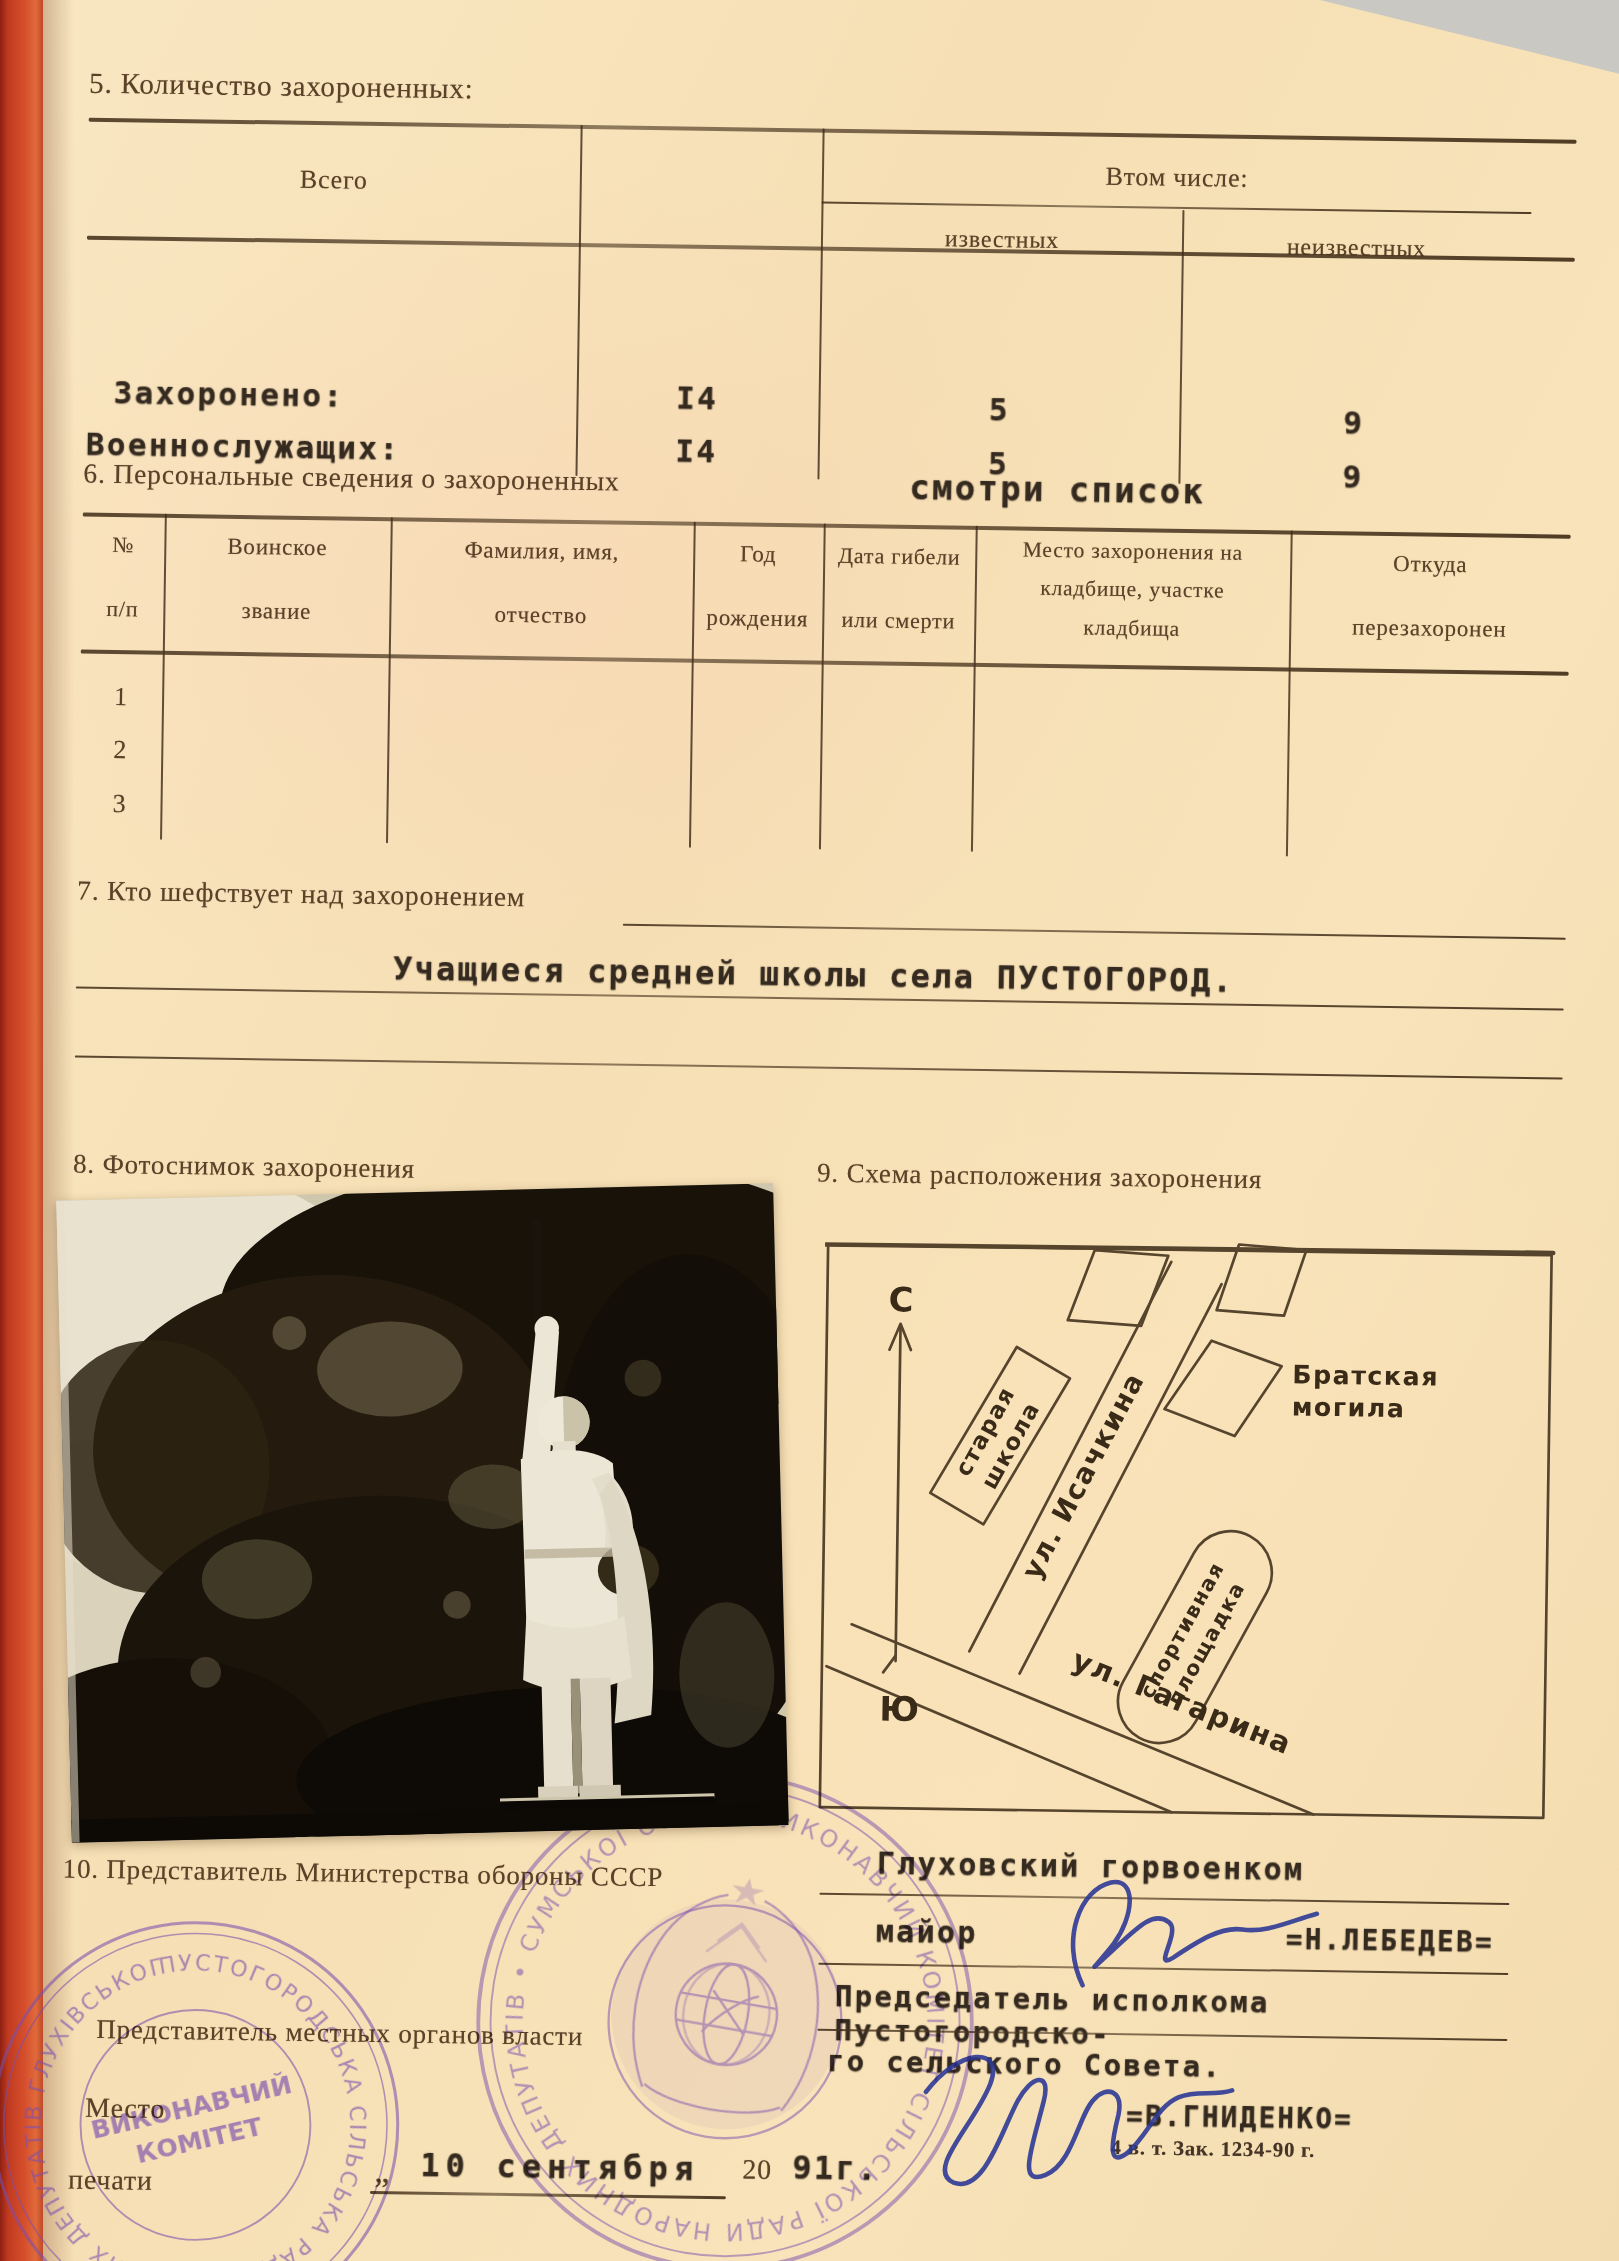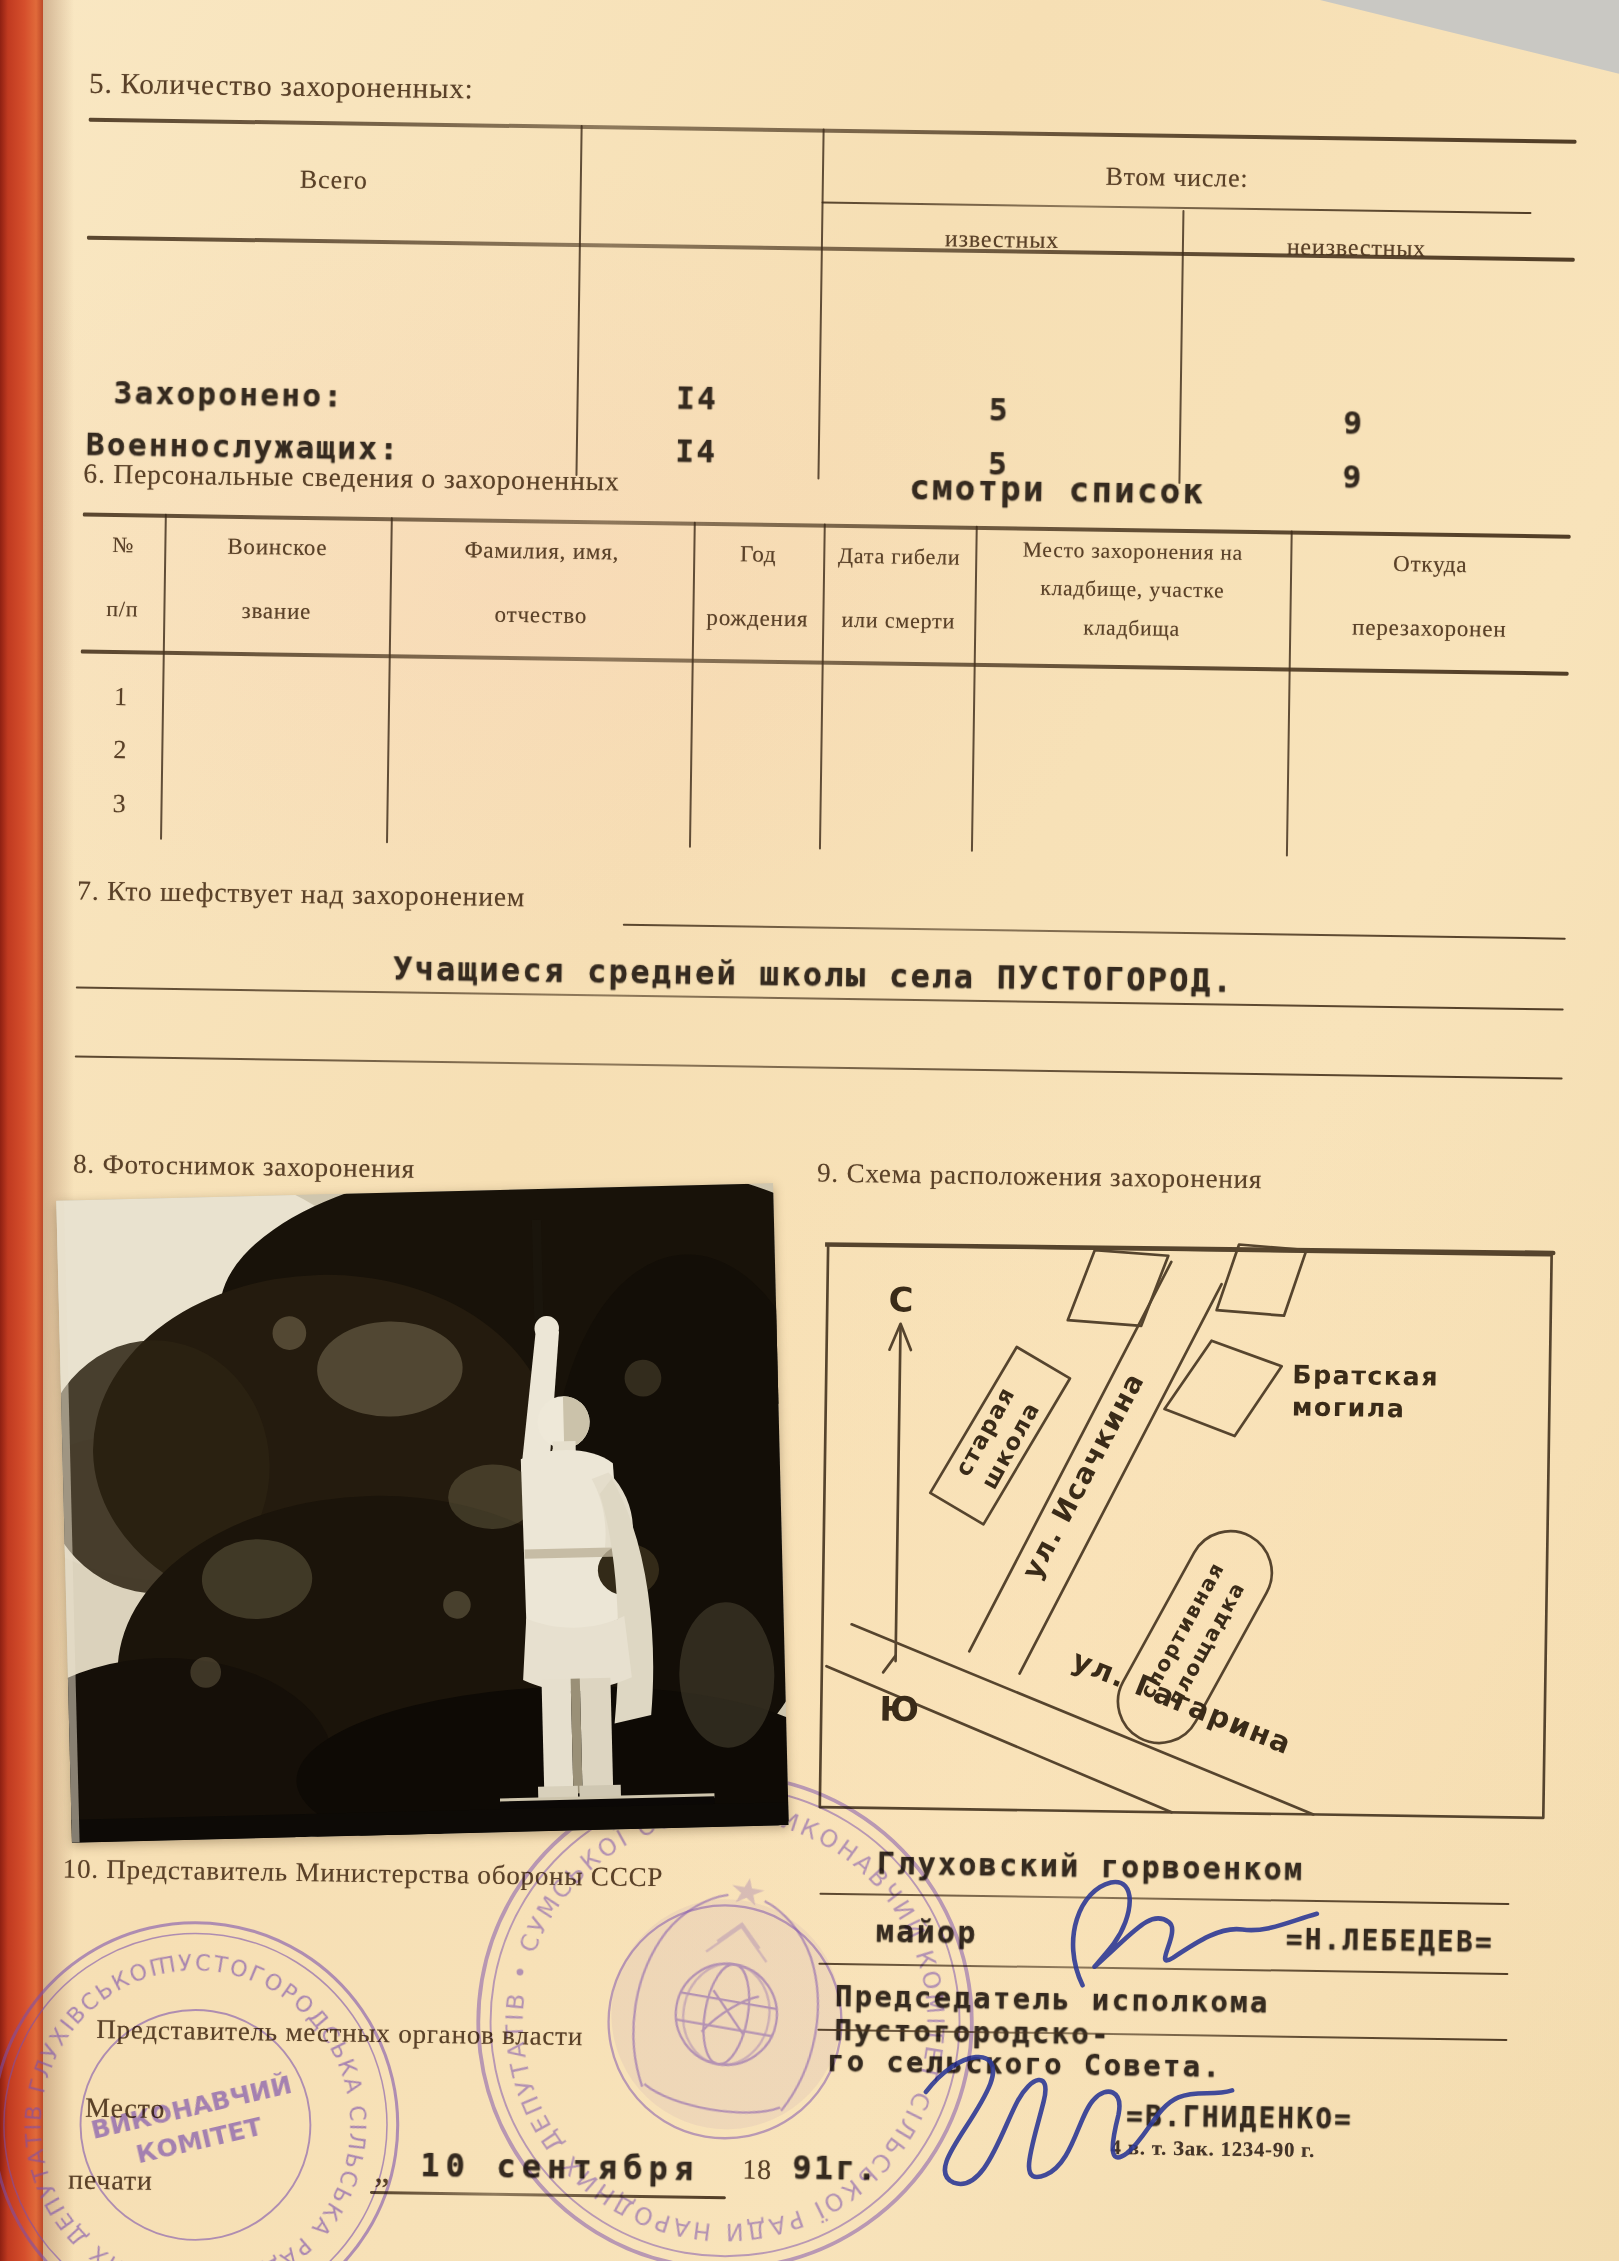--- a/index.html
+++ b/index.html
@@ -162,21 +162,21 @@
     <div class="abs tw" style="left:811px;top:2001px;font-size:29px;">го сельского Совета.</div>
     <div class="abs tw" style="left:1111px;top:2052px;font-size:27.6px;">=В.ГНИДЕНКО=</div>
 
     <div class="abs pr" style="left:80px;top:1982px;font-size:27px;">Представитель местных органов власти</div>
     <div class="abs pr" style="left:70px;top:2060px;font-size:28px;">Место</div>
     <div class="abs pr" style="left:54px;top:2132px;font-size:28px;">печати</div>
 
     <div class="abs pr" style="left:360px;top:2116px;font-size:34px;">„</div>
     <div class="abs tw" style="left:406px;top:2109px;font-size:32px;letter-spacing:6.1px;">10 сентября</div>
     <div class="rule" style="left:356px;top:2155px;width:356px;height:3.1px;"></div>
-    <div class="abs pr" style="left:728px;top:2112px;font-size:28px;">18</div>
+    <div class="abs pr" style="left:728px;top:2112px;font-size:28px;">20</div>
     <div class="abs tw" style="left:778px;top:2106px;font-size:32px;">91г.</div>
 
     <div class="abs pr" style="left:1096px;top:2089px;font-size:20.7px;font-weight:bold;color:#443428;">4 в. т. Зак. 1234-90 г.</div>
 
     <svg class="abs" style="left:1019px;top:1824px;" width="307" height="130" viewBox="0 0 400 170">
       <path d="M60,150 C30,90 55,25 95,15 C130,8 125,60 100,95 C80,122 60,140 92,110 C130,74 150,50 172,66 C188,78 150,130 178,112 C210,90 240,70 268,74 C300,78 330,62 365,52" fill="none" stroke="#2e3a96" stroke-width="6" stroke-linecap="round" opacity="0.9"></path>
     </svg>
     <svg class="abs" style="left:889px;top:1994px;" width="352" height="161" viewBox="0 0 460 210">
       <path d="M28,70 C70,12 130,8 112,58 C92,112 28,172 66,188 C106,202 128,118 148,80 C164,48 192,38 182,80 C168,140 148,192 186,176 C222,160 228,96 248,76 C264,58 286,64 280,96 C272,130 266,166 292,146 C318,124 330,84 358,72 C382,62 404,70 428,62" fill="none" stroke="#2e3a96" stroke-width="6" stroke-linecap="round" opacity="0.9"></path>
     </svg>

